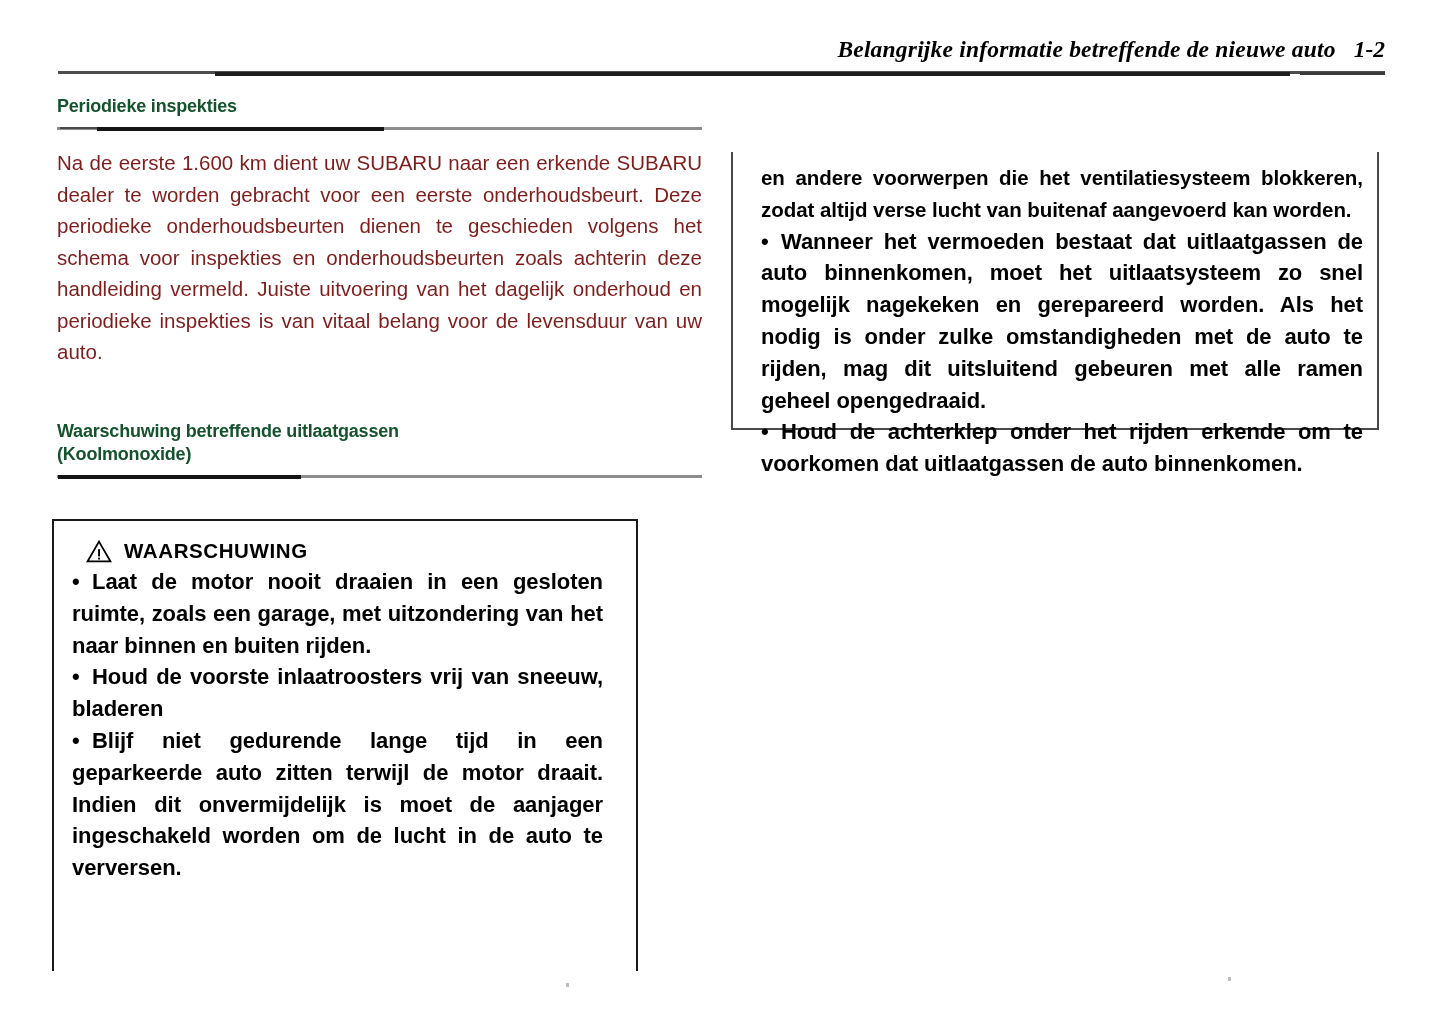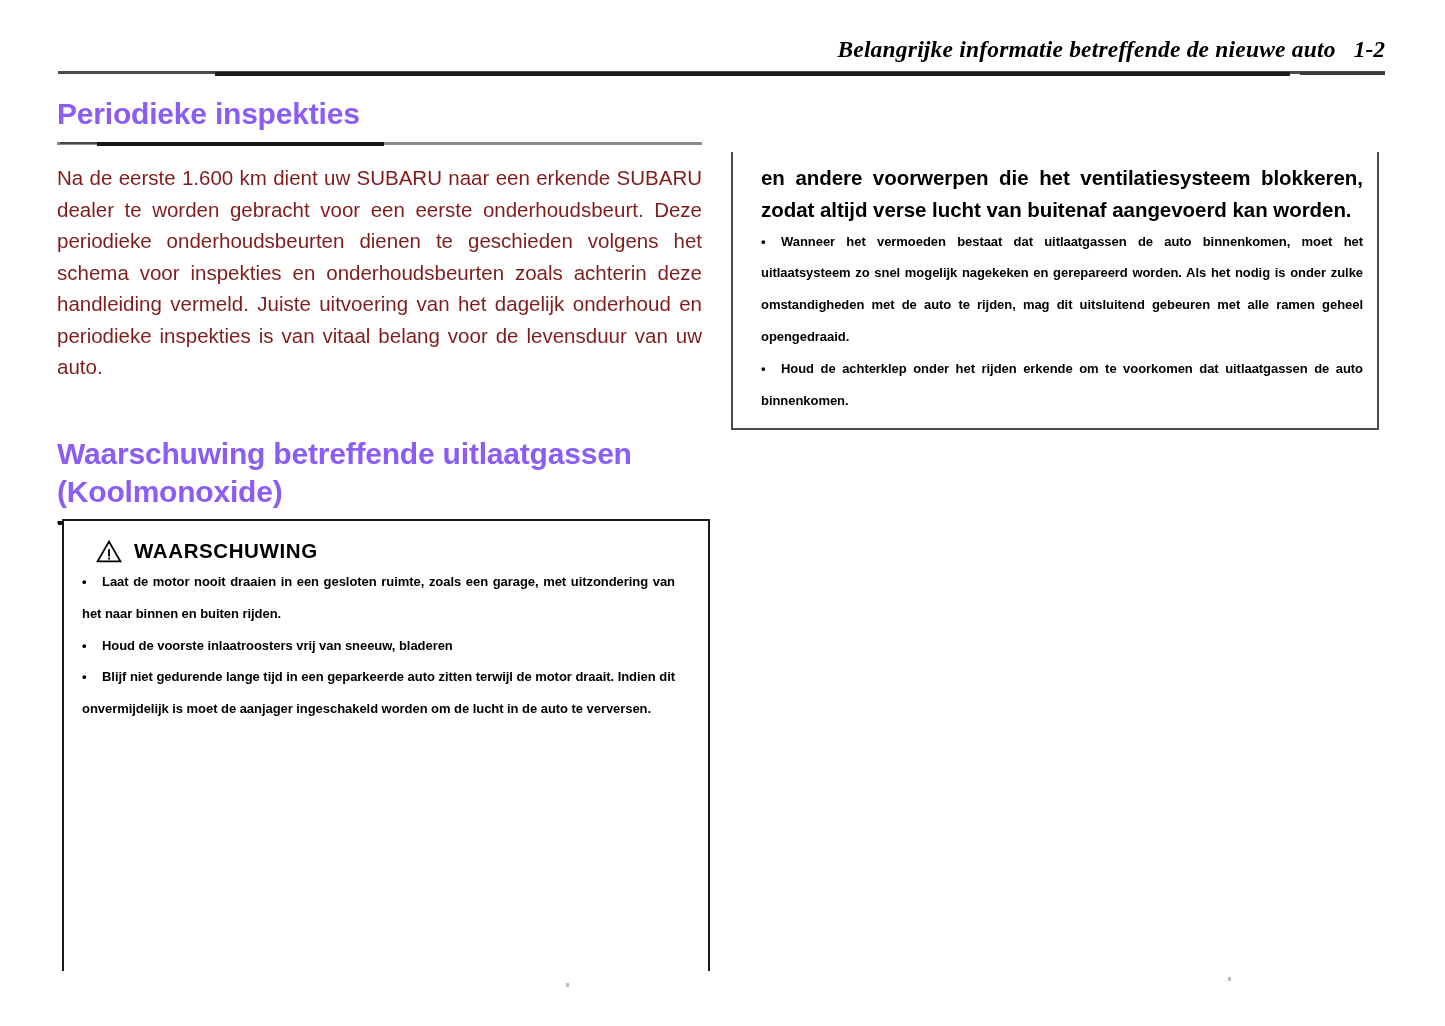--- a/index.html
+++ b/index.html
@@ -75,24 +75,24 @@
     left: 57px;
     top: 95px;
     width: 645px;
   }
 
   
   h2.section-title {
     margin: 0;
     font-family: "Liberation Sans", sans-serif;
     font-weight: bold;
-    font-size: 30px;
+    font-size: 18px;
     line-height: 1.28;
     letter-spacing: -0.2px;
-    color: #8b5cf6;
+    color: #14532d;
   }
   .title-rule {
     position: relative;
     margin-top: 9px;
     height: 3px;
     width: 645px;
     background: #8c8c8c;
   }
   .title-rule::before {
     content: "";
@@ -133,23 +133,23 @@
 
   .spacer-lg { height: 52px; }
 
   
   .warn-box {
     position: absolute;
     box-sizing: border-box;
     background: #ffffff;
   }
   .warn-box.left-box {
-    left: 62px;
+    left: 52px;
     top: 519px;
-    width: 648px;
+    width: 586px;
     height: 452px;
     border: 2px solid #1a1a1a;
     border-bottom: none;
     padding: 18px 33px 0 18px;
   }
   .warn-box.right-box {
     left: 731px;
     top: 152px;
     width: 648px;
     height: 278px;
@@ -179,21 +179,21 @@
 
   ul.warn-list {
     list-style: none;
     margin: 0;
     padding: 0;
   }
   ul.warn-list li {
     position: relative;
     font-family: "Liberation Sans", sans-serif;
     font-weight: bold;
-    font-size: 13px;
+    font-size: 22px;
     line-height: 31.8px;
     text-align: justify;
     text-align-last: left;
     padding-left: 0;
     margin: 0;
     letter-spacing: -0.05px;
   }
   ul.warn-list li .bullet {
     display: inline-block;
     width: 20px;

